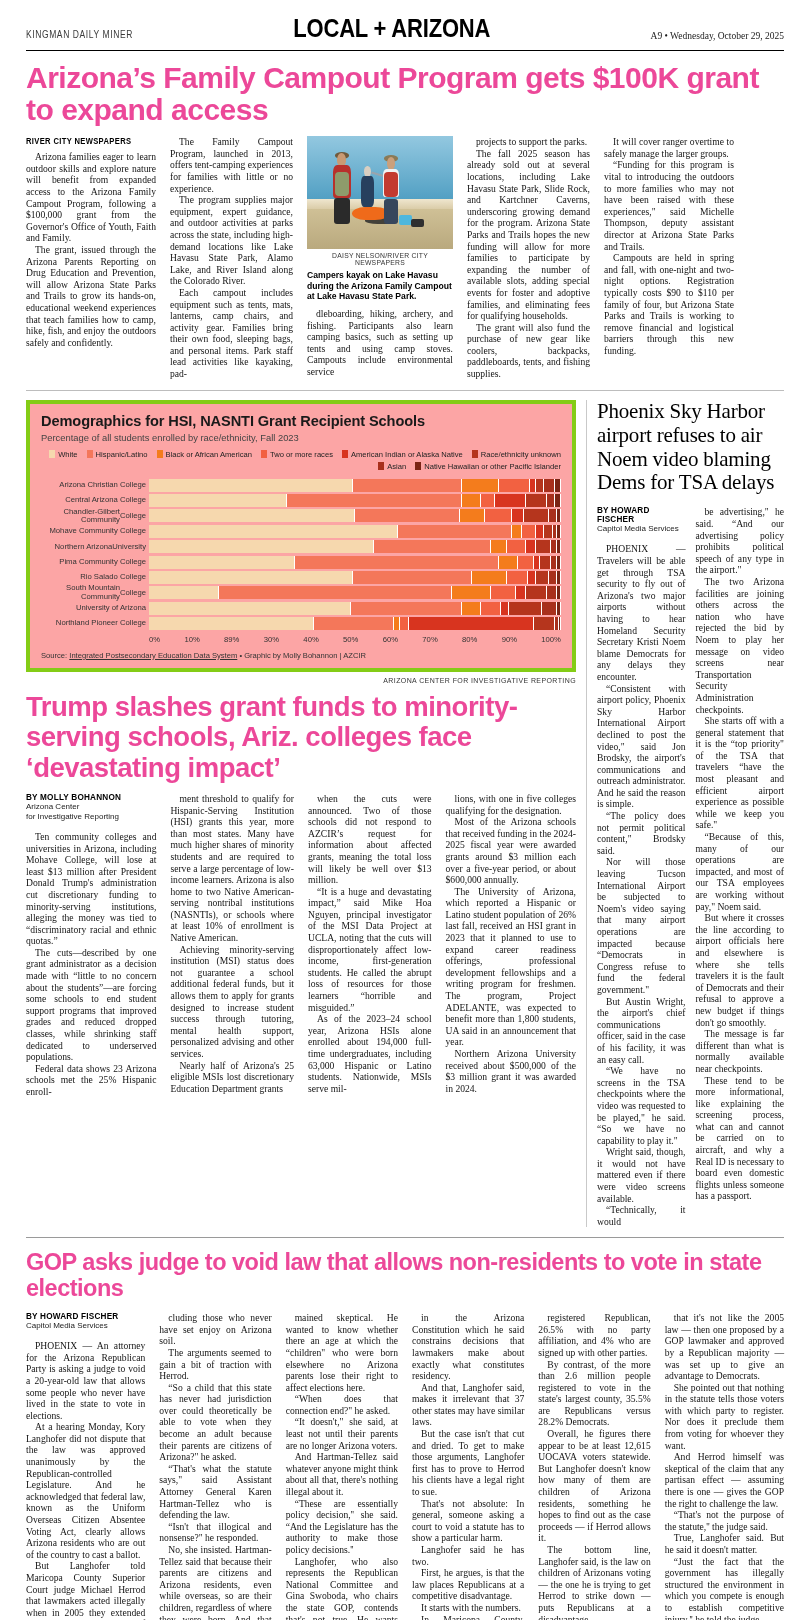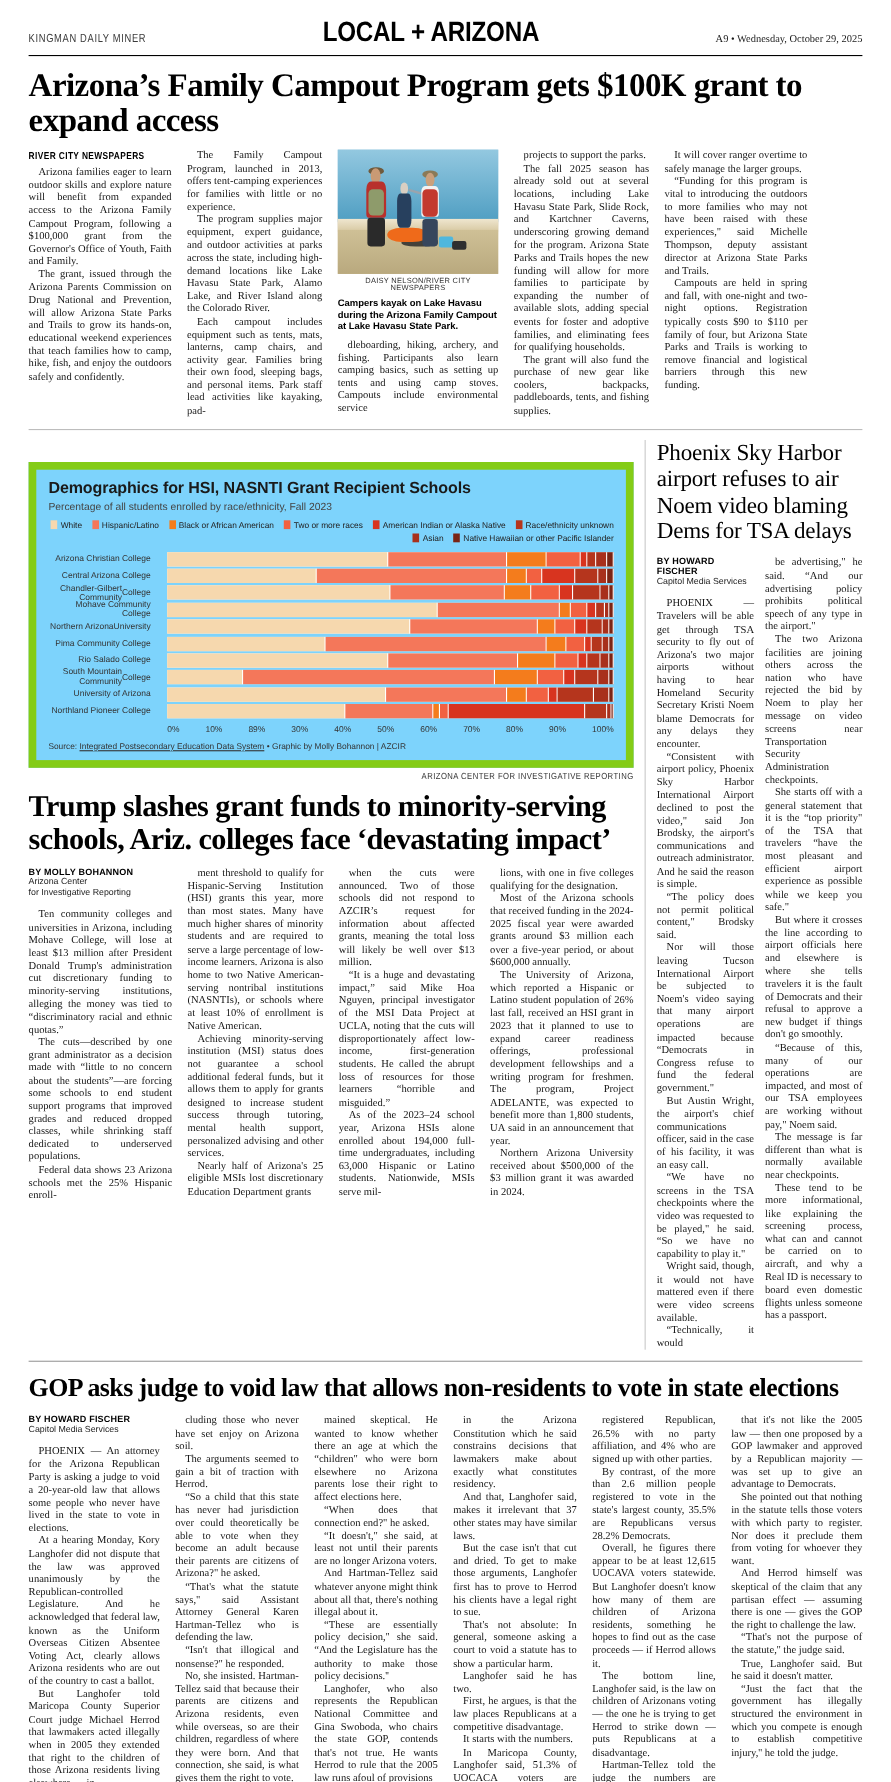--- a/index.html
+++ b/index.html
@@ -24,23 +24,23 @@
   .mast-center {
     font-family:"Liberation Sans", sans-serif;
     font-weight:bold; font-size:22px; letter-spacing:-.2px; color:#000;
     transform:scaleY(1.15); transform-origin:center bottom;
   }
   .mast-right { font-size:9.5px; color:#1a1a1a; padding-bottom:3px; white-space:nowrap; }
   .mast-rule { border-top:1.6px solid #000; margin-top:3px; }
 
   
   h1.hl {
-    font-family:Liberation Serif, serif;
+    font-family:Liberation Sans, sans-serif;
     font-weight:bold; font-size:30px; line-height:1.07;
-    margin:11px 0 10px 0; letter-spacing:-.5px; color:#000000;
+    margin:11px 0 10px 0; letter-spacing:-.5px; color:#ec4899;
   }
   h1.hl.two { font-size:27.5px; line-height:1.12; margin:9px 0 9px 0; }
   h1.hl.three { font-size:23.5px; line-height:1.1; margin:12px 0 10px 0; }
 
   .thin-rule { border-top:1px solid #bdbdbd; margin:8px 0 0 0; }
   .thick-rule { border-top:1.4px solid #9a9a9a; margin:10px 0 0 0; }
 
   
   .cols { display:flex; gap:0; }
   .col { padding:0 7px; }
@@ -118,40 +118,40 @@
     font-size:6.8px; letter-spacing:.25px; text-align:center;
     color:#333; margin:3px 0 4px 0;
   }
   .photo-caption {
     font-family:"Liberation Sans", sans-serif;
     font-weight:bold; font-size:8.6px; line-height:10.6px; color:#000;
     margin:0 0 6px 0;
   }
 
   
-  .chart-card { border:7px solid #84cc16; padding:9px 11px 8px 11px; background:#7dd3fc;margin-top:20px; }
+  .chart-card { border:4px solid #84cc16; padding:9px 11px 8px 11px; background:#fca5a5; }
   .chart-title {
     font-family:"Liberation Sans", sans-serif; font-weight:bold;
     font-size:14.6px; color:#1a1a1a; margin:0 0 3px 0; letter-spacing:-.1px;
   }
   .chart-sub {
     font-family:"Liberation Sans", sans-serif; font-size:9.4px;
     color:#444; margin:0 0 7px 0;
   }
   .legend { display:flex; flex-wrap:wrap; gap:3px 9px; margin-bottom:8px; max-width:100%;justify-content:flex-end; }
   .lg-item { display:flex; align-items:center; gap:3px;
              font-family:"Liberation Sans", sans-serif; font-size:7.6px; color:#222; white-space:nowrap; }
   .sw { width:6px; height:8px; flex:none; }
 
   .plot { display:flex; }
   .ylabels { width:108px; flex:none; }
   .ylab {
     height:13px; margin-bottom:2.4px; display:flex; align-items:center; justify-content:flex-end;
     font-family:"Liberation Sans", sans-serif; font-size:7.7px; color:#333; text-align:right;
-    line-height:8.4px; padding-right:15px;
+    line-height:8.4px; padding-right:3px;
   }
   .ylab span { display:block; }
   .bars { flex:1; }
   .barrow { height:13px; margin-bottom:2.4px; display:flex; background:#fff; }
   .seg { height:100%; border-right:.5px solid #ffffff; }
   .xaxis { display:flex; margin-top:2px; }
   .xaxis .spacer { width:108px; flex:none; }
   .xticks { flex:1; display:flex; justify-content:space-between; }
   .xt { font-family:"Liberation Sans", sans-serif; font-size:7.7px; color:#333; }
   .chart-source {
@@ -178,21 +178,21 @@
   </div>
   <div class="mast-rule"></div>
 
   <h1 class="hl">Arizona’s Family Campout Program gets $100K grant to expand access</h1>
 
   <div class="cols">
 
     <div class="col" style="width:137px;">
       <div class="kicker">RIVER CITY NEWSPAPERS</div>
       <p class="body first">Arizona families eager to learn outdoor skills and explore nature will benefit from expanded access to the Arizona Family Campout Program, following a $100,000 grant from the Governor's Office of Youth, Faith and Family.</p>
-      <p class="body">The grant, issued through the Arizona Parents Commission on Drug National and Prevention, will allow Arizona State Parks and Trails to grow its hands-on, educational weekend experiences that teach families how to camp, hike, fish, and enjoy the outdoors safely and confidently.</p>
+      <p class="body">The grant, issued through the Arizona Parents Reporting on Drug Education and Prevention, will allow Arizona State Parks and Trails to grow its hands-on, educational weekend experiences that teach families how to camp, hike, fish, and enjoy the outdoors safely and confidently.</p>
     </div>
 
     <div class="col" style="width:137px;">
       <p class="body first">The Family Campout Program, launched in 2013, offers tent-camping experiences for families with little or no experience.</p>
       <p class="body">The program supplies major equipment, expert guidance, and outdoor activities at parks across the state, including high-demand locations like Lake Havasu State Park, Alamo Lake, and River Island along the Colorado River.</p>
       <p class="body">Each campout includes equipment such as tents, mats, lanterns, camp chairs, and activity gear. Families bring their own food, sleeping bags, and personal items. Park staff lead activities like kayaking, pad-</p>
     </div>
 
     <div class="col" style="width:160px;">
       <div class="photo-wrap">
@@ -479,22 +479,22 @@
           <p class="body">Nor will those leaving Tucson International Airport be subjected to Noem's video saying that many airport operations are impacted because “Democrats in Congress refuse to fund the federal government."</p>
           <p class="body">But Austin Wright, the airport's chief communications officer, said in the case of his facility, it was an easy call.</p>
           <p class="body">“We have no screens in the TSA checkpoints where the video was requested to be played," he said. “So we have no capability to play it."</p>
           <p class="body">Wright said, though, it would not have mattered even if there were video screens available.</p>
           <p class="body">“Technically, it would</p>
         </div>
         <div class="col" style="width:94px;padding-right:0;padding-left:5px;">
           <p class="body">be advertising," he said. “And our advertising policy prohibits political speech of any type in the airport."</p>
           <p class="body">The two Arizona facilities are joining others across the nation who have rejected the bid by Noem to play her message on video screens near Transportation Security Administration checkpoints.</p>
           <p class="body">She starts off with a general statement that it is the “top priority" of the TSA that travelers “have the most pleasant and efficient airport experience as possible while we keep you safe."</p>
+          <p class="body">“Because of this, many of our operations are impacted, and most of our TSA employees are working without pay," Noem said.</p>
           <p class="body">But where it crosses the line according to airport officials here and elsewhere is where she tells travelers it is the fault of Democrats and their refusal to approve a new budget if things don't go smoothly.</p>
-          <p class="body">“Because of this, many of our operations are impacted, and most of our TSA employees are working without pay," Noem said.</p>
           <p class="body">The message is far different than what is normally available near checkpoints.</p>
           <p class="body">These tend to be more informational, like explaining the screening process, what can and cannot be carried on to aircraft, and why a Real ID is necessary to board even domestic flights unless someone has a passport.</p>
         </div>
       </div>
     </div>
   </div>
 
   <div class="thick-rule"></div>
 
   <h1 class="hl three">GOP asks judge to void law that allows non-residents to vote in state elections</h1>

